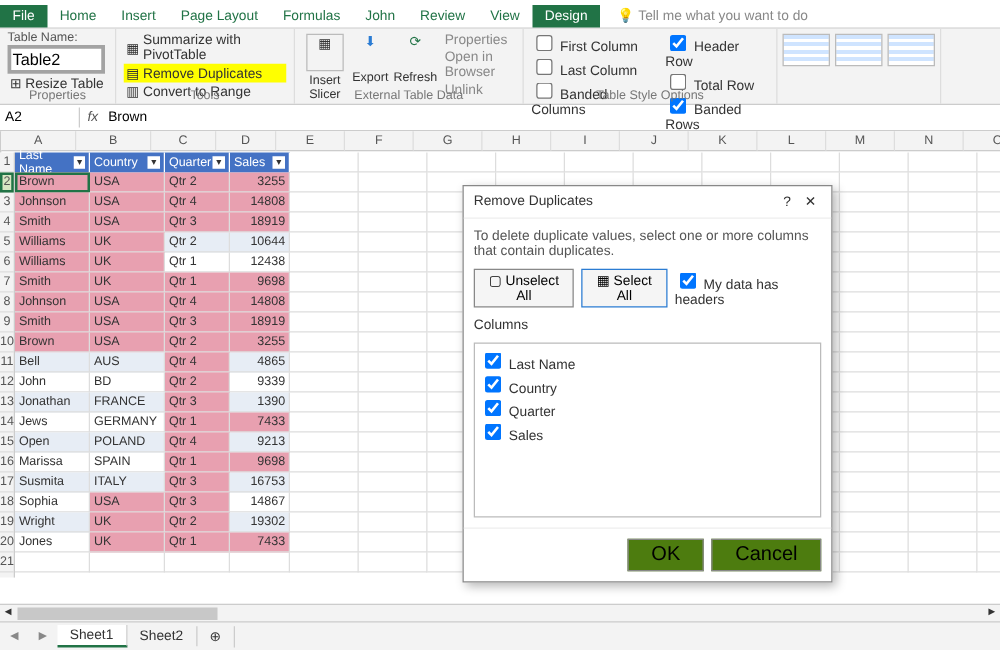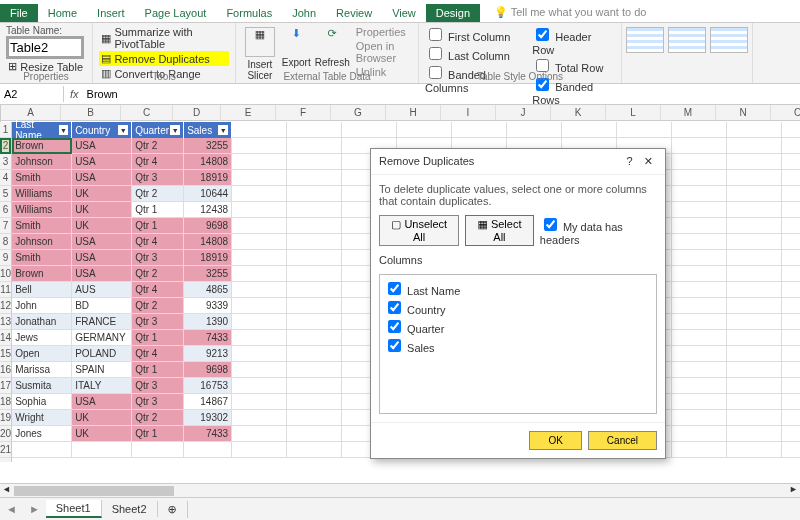--- a/index.html
+++ b/index.html
@@ -43,21 +43,21 @@
 .dialog{position:absolute;left:370px;top:148px;width:294px;background:#fff;border:1px solid #888;box-shadow:3px 3px 8px rgba(0,0,0,0.3);font-size:11px}
 .dlg-title{display:flex;justify-content:space-between;padding:6px 8px;border-bottom:1px solid #eee}
 .dlg-close{cursor:pointer;padding:0 4px}
 .dlg-body{padding:8px}
 .dlg-text{color:#555;margin-bottom:8px}
 .dlg-btns{display:flex;gap:6px;align-items:center}
 .dlg-btn{border:1px solid #888;padding:2px 6px;background:#f5f5f5;font-size:11px}
 .dlg-btn.focus{border-color:#2b7cd3}
 .dlg-colbox{border:1px solid #bbb;margin-top:8px;padding:4px;height:130px}
 .dlg-footer{display:flex;justify-content:flex-end;gap:6px;padding:8px;border-top:1px solid #eee}
-.footer-btn{border:1px solid #888;padding:3px 18px;background:#fde047;font-size:10px}
+.footer-btn{border:1px solid #888;padding:3px 18px;background:#4d7c0f;font-size:16px}
 .sheettabs{position:absolute;bottom:0;left:0;right:0;display:flex;align-items:center;border-top:1px solid #ccc;height:22px;background:#f3f3f3;font-size:11px}
 .sheettab{padding:2px 10px;border-right:1px solid #ccc}
 .sheettab.active{background:#fff;border-bottom:2px solid #217346}
 .hscroll{position:absolute;bottom:22px;left:0;right:0;height:14px;background:#f3f3f3;border-top:1px solid #ccc}
 .hscroll-thumb{position:absolute;left:14px;width:160px;height:10px;top:2px;background:#c8c8c8}
 .triangle{font-size:9px}
 </style>
 </head>
 <body>
 

